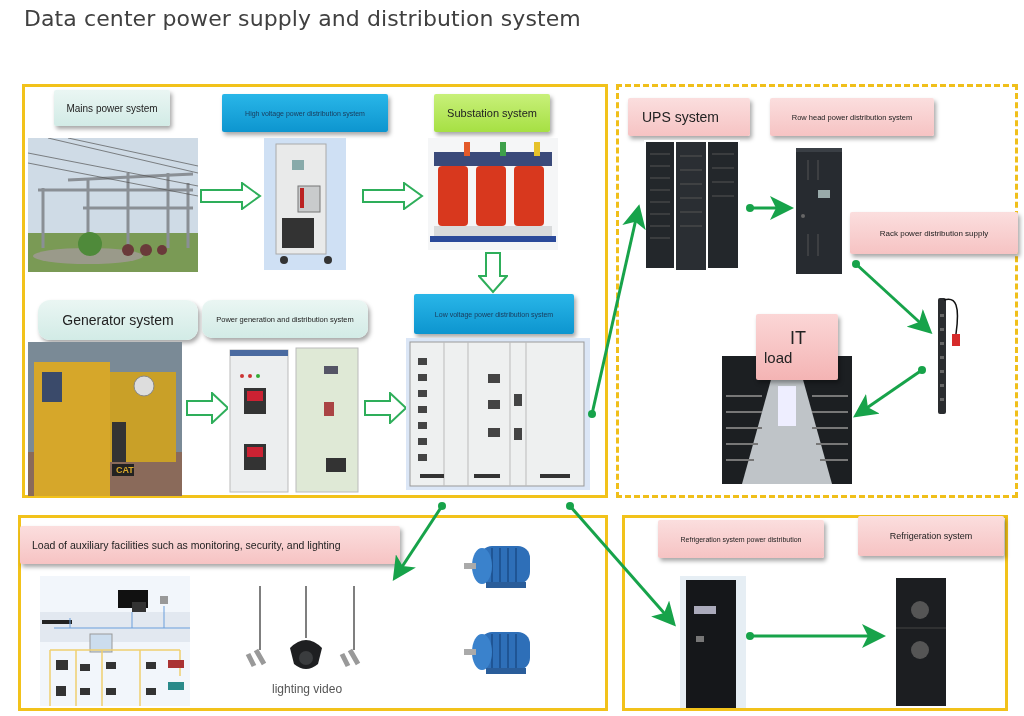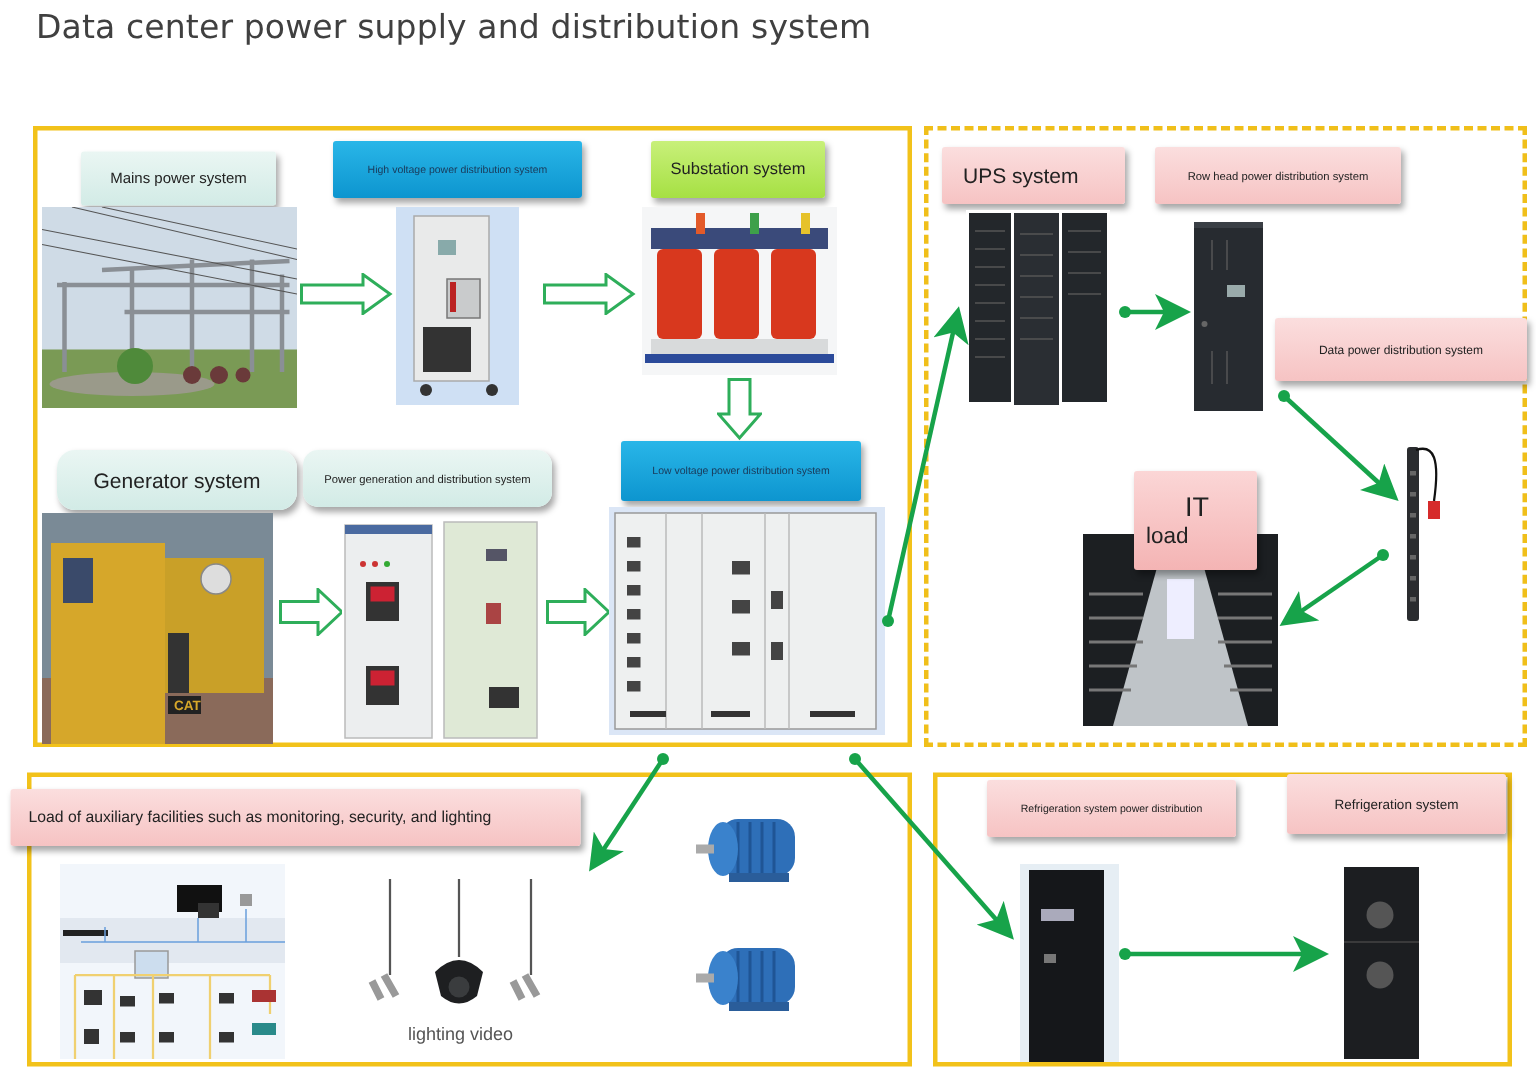--- a/index.html
+++ b/index.html
@@ -20,21 +20,21 @@
 </head>
 <body>
 
 <div class="abs title">Data center power supply and distribution system</div>
 
 <div class="abs frame-solid" style="left:22px;top:84px;width:586px;height:414px;"></div>
 <div class="abs frame-dash" style="left:616px;top:84px;width:402px;height:414px;"></div>
 <div class="abs frame-solid" style="left:18px;top:515px;width:590px;height:196px;"></div>
 <div class="abs frame-solid" style="left:622px;top:515px;width:386px;height:196px;"></div>
 
-<div class="abs lbl mint" style="left:54px;top:101px;width:130px;height:36px;font-size:10px;">
+<div class="abs lbl mint" style="left:54px;top:90px;width:116px;height:36px;font-size:10px;">
   <span>Mains power system</span>
 </div>
 
 <div class="abs img" style="left:28px;top:138px;width:170px;height:134px;">
   <svg width="170" height="134" viewBox="0 0 170 134">
     <rect width="170" height="134" fill="#cfdbe6"></rect>
     <rect y="95" width="170" height="39" fill="#7a9a55"></rect>
     <ellipse cx="60" cy="118" rx="55" ry="8" fill="#9a9a8a"></ellipse>
     <g stroke="#8a8f95" stroke-width="3" fill="none">
       <path d="M15 110 V50 M60 110 V40 M100 110 V35 M140 110 V35 M160 110 V45"></path>
@@ -205,21 +205,21 @@
     <rect x="2" y="2" width="46" height="126" fill="#272b30"></rect>
     <rect x="2" y="2" width="46" height="4" fill="#3a3f45"></rect>
     <rect x="24" y="44" width="12" height="8" fill="#9aa"></rect>
     <g stroke="#555">
         <path d="M14 14 V34 M24 14 V34 M14 88 V110 M24 88 V110"></path>
       </g>
     <circle cx="9" cy="70" r="2" fill="#666"></circle>
   </svg>
 </div>
 <div class="abs lbl pink" style="left:850px;top:212px;width:168px;height:42px;font-size:8px;">
-  <span>Data power distribution system</span>
+  <span>Rack power distribution supply</span>
 </div>
 <div class="abs img" style="left:934px;top:294px;width:36px;height:124px;">
   <svg width="36" height="124" viewBox="0 0 36 124">
     <rect x="4" y="4" width="8" height="116" rx="2" fill="#2a2c2f"></rect>
     <g fill="#666">
         <rect x="6" y="20" width="4" height="3"></rect>
         <rect x="6" y="34" width="4" height="3"></rect>
         <rect x="6" y="48" width="4" height="3"></rect>
         <rect x="6" y="62" width="4" height="3"></rect>
         <rect x="6" y="76" width="4" height="3"></rect>
@@ -238,21 +238,21 @@
     <g stroke="#777" stroke-width="2">
         <path d="M4 40 H40 M4 56 H40 M4 72 H40 M4 88 H36 M4 104 H32 M90 40 H126 M90 56 H126 M90 72 H126 M94 88 H126 M98 104 H126"></path>
       </g>
   </svg>
 </div>
 <div class="abs lbl pinkb" style="left:756px;top:314px;width:82px;height:66px;flex-direction:column;align-items:flex-start;justify-content:center;padding-left:8px;font-size:15px;">
   <span style="align-self:center;font-size:18px;">IT</span>
   <span>load</span>
 </div>
 
-<div class="abs lbl pink" style="left:7px;top:526px;width:380px;height:38px;font-size:10.5px;justify-content:flex-start;padding-left:12px;">
+<div class="abs lbl pink" style="left:20px;top:526px;width:380px;height:38px;font-size:10.5px;justify-content:flex-start;padding-left:12px;">
   <span>Load of auxiliary facilities such as monitoring, security, and lighting</span>
 </div>
 <div class="abs img" style="left:40px;top:576px;width:150px;height:130px;">
   <svg width="150" height="130" viewBox="0 0 150 130">
     <rect width="150" height="130" fill="#f2f6fb"></rect>
     <rect x="0" y="36" width="150" height="30" fill="#e2e8f0"></rect>
     <rect x="78" y="14" width="30" height="18" fill="#111"></rect>
     <rect x="92" y="26" width="14" height="10" fill="#333"></rect>
     <rect x="120" y="20" width="8" height="8" fill="#999"></rect>
     <rect x="2" y="44" width="30" height="4" fill="#222"></rect>

